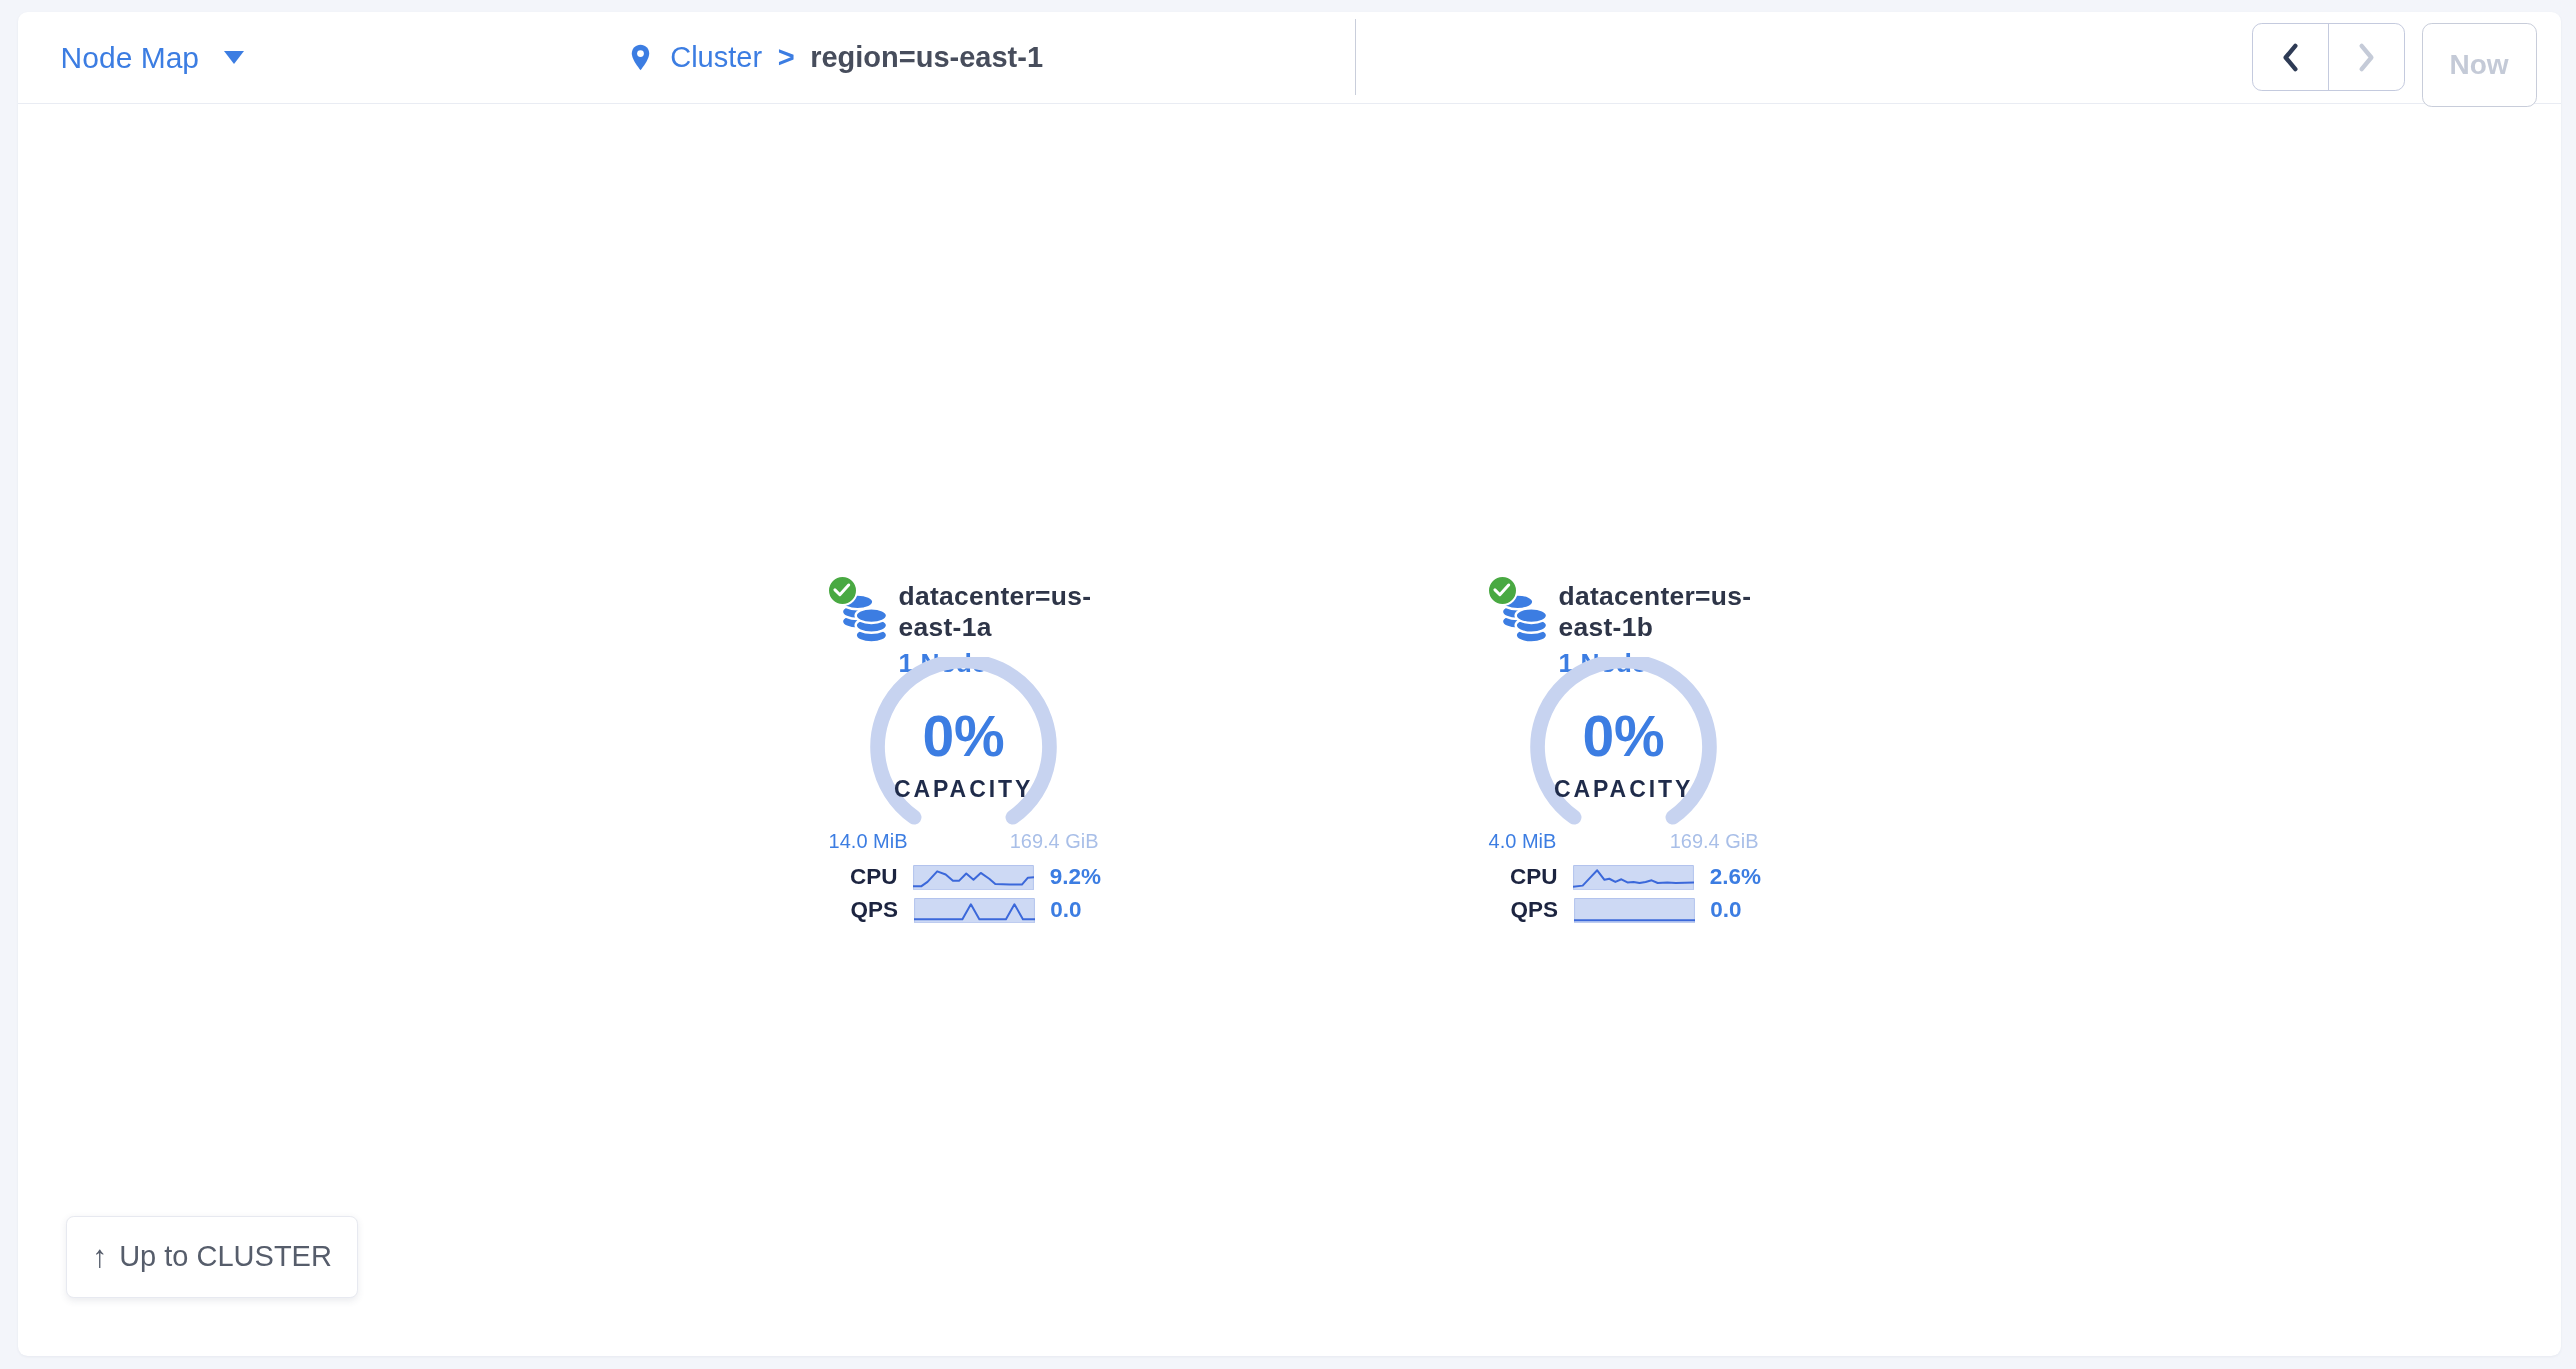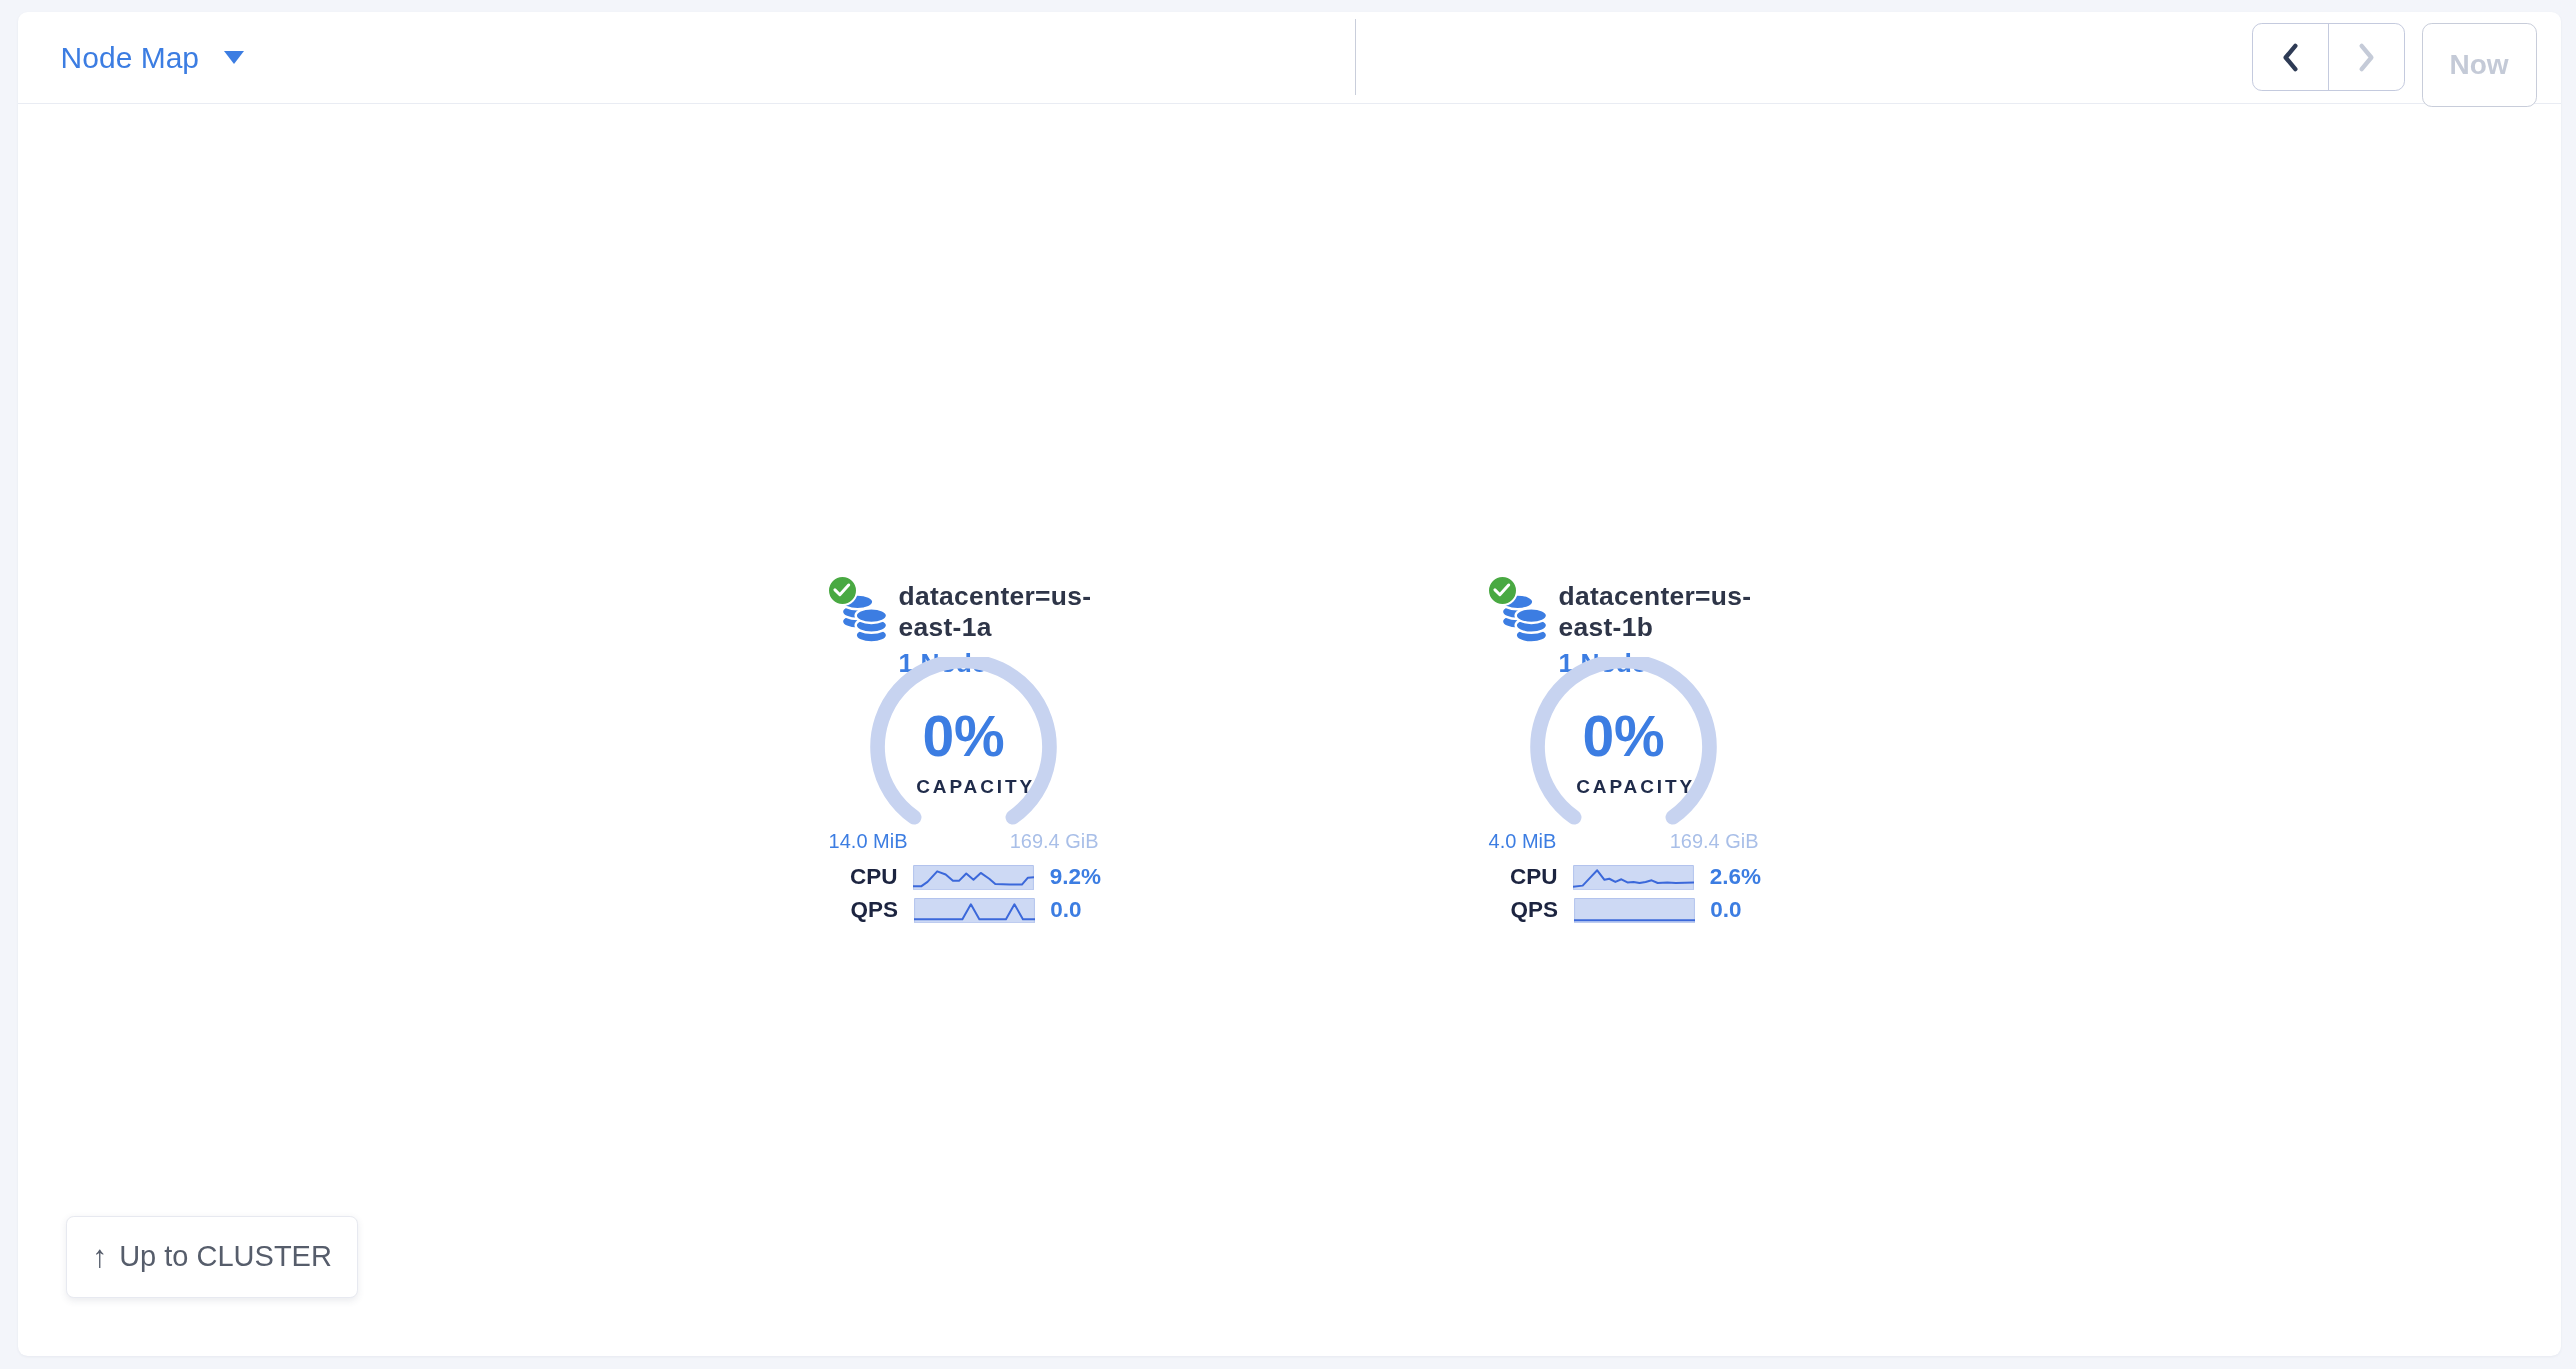--- a/index.html
+++ b/index.html
@@ -73,22 +73,22 @@
   .dc-dbicon { position:absolute; left:11.7px; top:15.6px; }
   .dc-titles { margin-left:72px; padding-top:5.9px; }
   .dc-title { font-size:26.4px; font-weight:700; color:#2e3548; letter-spacing:0.3px; }
   .dc-subtitle { font-size:26.4px; font-weight:700; color:#3c7de2; margin-top:5.9px; cursor:pointer; }
   .ring-wrap { position:relative; width:215px; margin:2px auto 0; height:168px; }
   .ring-pct {
     position:absolute; left:0; top:51px; width:100%; text-align:center;
     font-size:57px; font-weight:700; color:#3c7de2; line-height:1;
   }
   .ring-caption {
-    position:absolute; left:12px; top:119px; width:100%; text-align:center;
-    font-size:19px; font-weight:700; color:#1f2b4a; letter-spacing:2.9px;
+    position:absolute; left:0; top:119px; width:100%; text-align:center;
+    font-size:23px; font-weight:700; color:#1f2b4a; letter-spacing:2.9px;
   }
   .cap-values {
     width:270px; margin:0 auto; display:flex; justify-content:space-between;
     font-size:20px; height:33px; align-items:center;
   }
   .cap-used { color:#3c7de2; }
   .cap-total { color:#a9bfe8; }
   .metric-row { display:flex; align-items:center; justify-content:center; margin-top:6.8px;margin-left:24px; }
   .metric-label { width:57px; text-align:right; font-size:22.5px; font-weight:700; color:#1c2440; }
   .spark-box { width:121px; height:25.4px; margin-left:15.6px; }
@@ -109,20 +109,29 @@
 
 <div class="shell">
 
   <div class="topbar">
 
     <div class="view-selector">
       <span class="label">Node Map</span>
       <span class="caret-down"></span>
     </div>
 
+    <div class="breadcrumb">
+      <svg width="29" height="39" viewBox="0 0 24 24">
+        <path d="M12 1.5c-4 0-7.2 3.2-7.2 7.2 0 5.4 7.2 13.8 7.2 13.8s7.2-8.4 7.2-13.8c0-4-3.2-7.2-7.2-7.2z" fill="#3c7de2"></path>
+        <circle cx="12" cy="8.7" r="2.8" fill="#ffffff"></circle>
+      </svg>
+      <span class="link">Cluster</span>
+      <span class="sep">&gt;</span>
+      <span class="current">region=us-east-1</span>
+    </div>
 
     <div class="topbar-divider"></div>
 
 
     <div class="nav-group">
       <div class="nav-half">
         <svg width="33" height="39" viewBox="0 0 34 40">
           <polyline points="22,8 12,20 22,32" fill="none" stroke="#2e3b55" stroke-width="4.5" stroke-linecap="round" stroke-linejoin="round"></polyline>
         </svg>
       </div>

